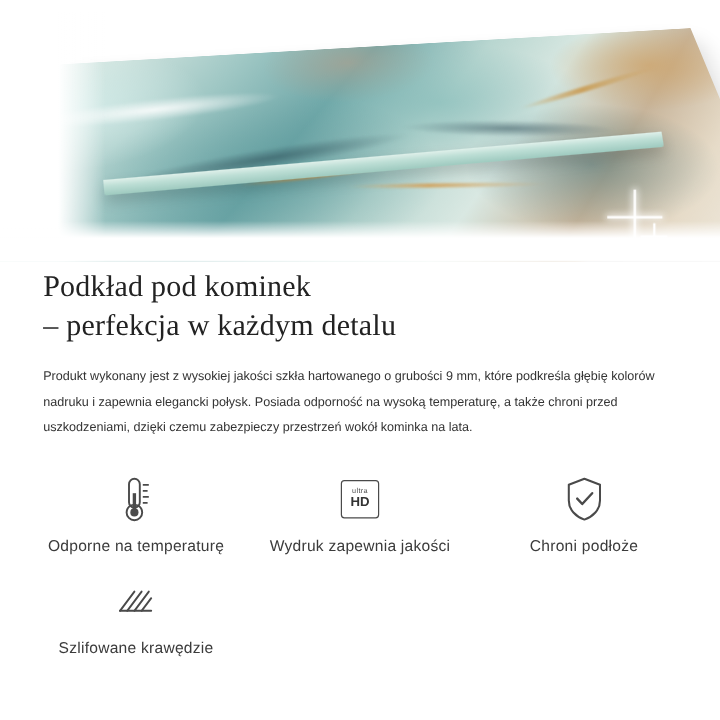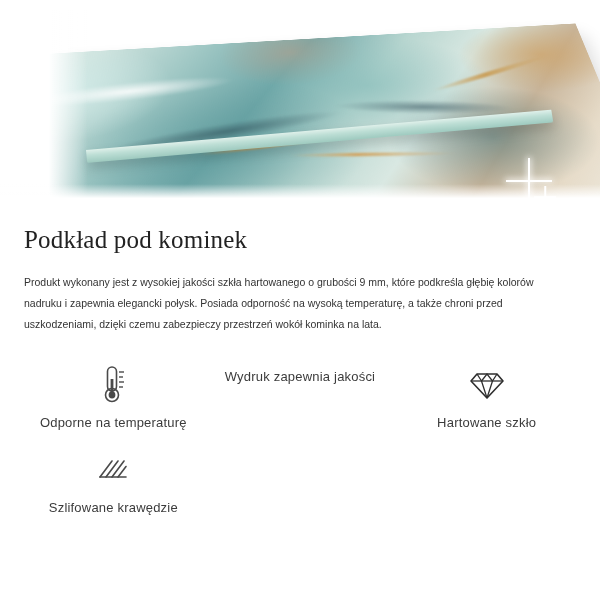--- a/index.html
+++ b/index.html
@@ -151,21 +151,21 @@
   }
   .hero-mask-top {
     position: absolute;
     left: 0; top: 0;
     width: 600px; height: 10px;
     background: #ffffff;
   }
 
   
   .content {
-    padding: 6px 36px 0 24px;
+    padding: 6px 36px 0 36px;
   }
   .title {
     font-family: "Liberation Serif", serif;
     font-size: 25px;
     line-height: 1.28;
     color: #222222;
     font-weight: 400;
     margin: 0 0 16px 0;
     letter-spacing: 0.2px;
   }
@@ -247,20 +247,21 @@
     <div class="sparkle"></div>
     <div class="sparkle-sm"></div>
     <div class="hero-mask-left"></div>
     <div class="hero-mask-top"></div>
     <div class="hero-mask-bottom"></div>
   </div>
 
   <div class="content">
     <h1 class="title">
       <span>Podkład pod kominek</span>
+      <span class="line2">– perfekcja w każdym detalu</span>
     </h1>
     <p class="desc">Produkt wykonany jest z wysokiej jakości szkła hartowanego o grubości 9 mm, które podkreśla głębię kolorów nadruku i zapewnia elegancki połysk. Posiada odporność na wysoką temperaturę, a także chroni przed uszkodzeniami, dzięki czemu zabezpieczy przestrzeń wokół kominka na lata.</p>
   </div>
 
   <div class="features">
 
     <div class="feature">
       <div class="feature-icon">
         <svg width="40" height="42" viewBox="0 0 40 42">
           <rect x="14.5" y="4" width="9" height="24" rx="4.5" fill="none" stroke="#4a4a4a" stroke-width="1.6"></rect>
@@ -270,36 +271,39 @@
           <line x1="26" y1="9" x2="31" y2="9" stroke="#4a4a4a" stroke-width="1.4"></line>
           <line x1="26" y1="14" x2="30" y2="14" stroke="#4a4a4a" stroke-width="1.4"></line>
           <line x1="26" y1="19" x2="31" y2="19" stroke="#4a4a4a" stroke-width="1.4"></line>
           <line x1="26" y1="24" x2="30" y2="24" stroke="#4a4a4a" stroke-width="1.4"></line>
         </svg>
       </div>
       <div class="feature-label">Odporne na temperaturę</div>
     </div>
 
     <div class="feature">
+      <div class="feature-icon">
+        <div class="ultrahd-box">
+          <span class="ultrahd-top">ultra</span>
+          <span class="ultrahd-bottom">HD</span>
+        </div>
+      </div>
       <div class="feature-label">Wydruk zapewnia jakości</div>
     </div>
-
 
     <div class="feature">
       <div class="feature-icon">
-        <svg width="42" height="40" viewBox="0 0 42 40">
-          <path d="M11 10 L31 10 L37 17 L21 34 L5 17 Z" fill="none" stroke="#2f2f2f" stroke-width="1.6" stroke-linejoin="round"></path>
-          <path d="M5 17 L37 17" stroke="#2f2f2f" stroke-width="1.3"></path>
-          <path d="M11 10 L15.5 17 L21 34" stroke="#2f2f2f" stroke-width="1.3" fill="none"></path>
-          <path d="M31 10 L26.5 17 L21 34" stroke="#2f2f2f" stroke-width="1.3" fill="none"></path>
-          <path d="M15.5 17 L21 10 L26.5 17" stroke="#2f2f2f" stroke-width="1.3" fill="none"></path>
+        <svg width="40" height="42" viewBox="0 0 40 42">
+          <path d="M20 4 L33 9 V22 C33 30 27 35.5 20 38 C13 35.5 7 30 7 22 V9 Z" fill="none" stroke="#4a4a4a" stroke-width="1.7" stroke-linejoin="round"></path>
+          <path d="M14 20.5 L18.2 25 L26.5 16" fill="none" stroke="#4a4a4a" stroke-width="2" stroke-linecap="round" stroke-linejoin="round"></path>
         </svg>
       </div>
-      <div class="feature-label">Hartowane szkło</div>
-    </div>
+      <div class="feature-label">Chroni podłoże</div>
+    </div>
+
 
     <div class="feature">
       <div class="feature-icon">
         <svg width="42" height="40" viewBox="0 0 42 40">
           <path d="M8 28 L20 12" stroke="#4a4a4a" stroke-width="1.6" stroke-linecap="round"></path>
           <path d="M14 28 L26 12" stroke="#4a4a4a" stroke-width="1.6" stroke-linecap="round"></path>
           <path d="M20 28 L32 12" stroke="#4a4a4a" stroke-width="1.6" stroke-linecap="round"></path>
           <path d="M26 28 L34 17.5" stroke="#4a4a4a" stroke-width="1.6" stroke-linecap="round"></path>
           <path d="M8 28 L34 28" stroke="#4a4a4a" stroke-width="1.6" stroke-linecap="round"></path>
         </svg>

